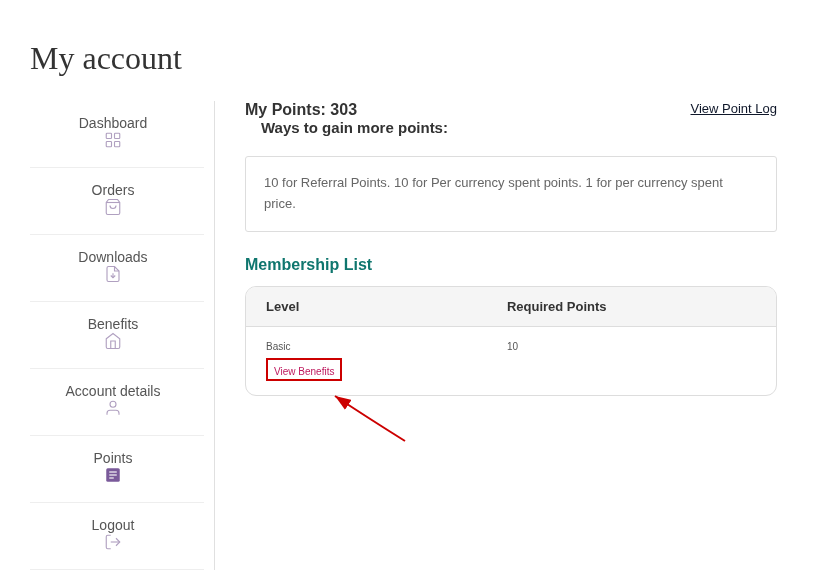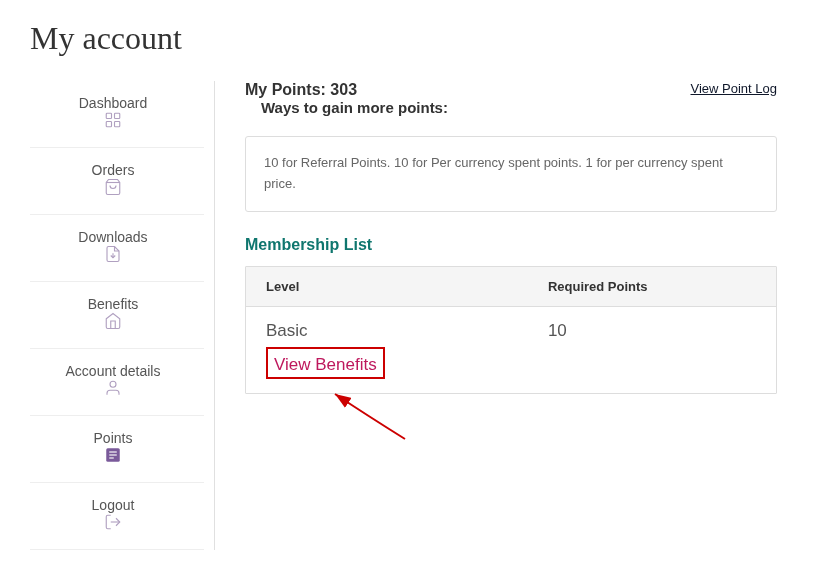--- a/index.html
+++ b/index.html
@@ -13,20 +13,21 @@
       width: 837px;
       min-height: 580px;
       padding: 20px 30px;
     }
     .page-title {
       font-size: 32px;
       font-weight: 300;
       color: #333;
       margin-bottom: 24px;
       font-family: Georgia, serif;
+      margin-top: 20px;
     }
     .main-layout {
       display: flex;
       gap: 0;
     }
     
     .sidebar {
       width: 185px;
       flex-shrink: 0;
       border-right: 1px solid #e0e0e0;
@@ -94,41 +95,41 @@
       background: #fff;
     }
     .membership-title {
       font-size: 16px;
       font-weight: bold;
       color: #0f766e;
       margin-bottom: 12px;
     }
     .membership-table-wrapper {
       border: 1px solid #ddd;
-      border-radius: 1px;
+      border-radius: 11px;
       overflow: hidden;
     }
     .membership-table {
       width: 100%;
       border-collapse: collapse;
     }
     .membership-table thead tr {
       background: #f5f5f5;
     }
     .membership-table th {
       text-align: left;
       padding: 12px 20px;
       font-weight: bold;
       font-size: 13px;
       color: #333;
       border-bottom: 1px solid #ddd;
     }
     .membership-table td {
       padding: 14px 20px;
-      font-size: 17px;
+      font-size: 10px;
       color: #555;
       vertical-align: top;
     }
     .view-benefits-link {
       color: #be185d;
       cursor: pointer;
       display: inline-block;
       margin-top: 4px;
     }
     .arrow-container {

